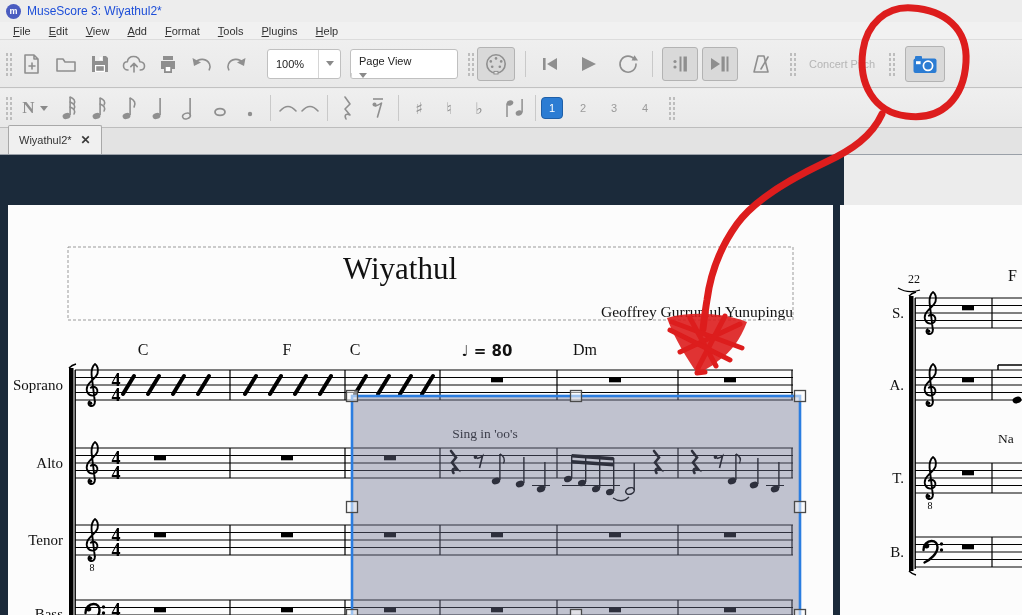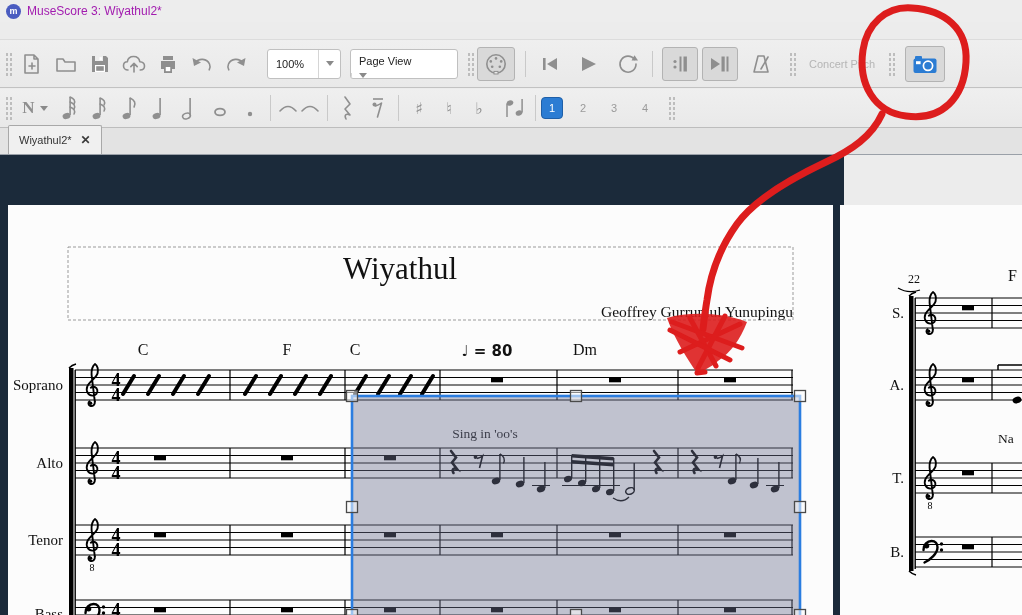--- a/index.html
+++ b/index.html
@@ -7,21 +7,21 @@
   .screen {
     position: relative; width: 1022px; height: 615px; overflow: hidden;
     background: #ececec; font-family: "Liberation Sans", sans-serif;
   }
   
   .titlebar { position: absolute; left:0; top:0; width:1022px; height:22px;
     background:#ededed; display:flex; align-items:center; padding-left:6px; }
   .logo { width:15px; height:15px; border-radius:50%; background:#4a5cc0;
     color:#fff; font-size:9px; font-weight:bold; display:flex; align-items:center;
     justify-content:center; margin-right:6px; }
-  .wtitle { font-size:12px; color:#a21caf; }
+  .wtitle { font-size:12px; color:#1d4ed8; }
   
   .menubar { position:absolute; left:0; top:22px; width:1022px; height:17px;
     background:#f1f1f1; display:flex; align-items:center; padding-left:4px; }
   .menu-item { font-size:11px; color:#333; padding:1px 9px; cursor:default; }
   .menu-item::first-letter { text-decoration: underline; }
   
   .toolbar1 { position:absolute; left:0; top:39px; width:1022px; height:49px;
     background:linear-gradient(#efefef,#e9e9e9); border-top:1px solid #dcdcdc;
     border-bottom:1px solid #c2c2c2; display:flex; align-items:center; padding-left:2px; }
   .toolbar2 { position:absolute; left:0; top:89px; width:1022px; height:39px;
@@ -67,20 +67,30 @@
 </head>
 <body>
 
 <div class="screen">
 
   <div class="titlebar">
     <div class="logo">m</div>
     <div class="wtitle">MuseScore 3: Wiyathul2*</div>
   </div>
 
+  <div class="menubar">
+    <span class="menu-item">File</span>
+    <span class="menu-item">Edit</span>
+    <span class="menu-item">View</span>
+    <span class="menu-item">Add</span>
+    <span class="menu-item">Format</span>
+    <span class="menu-item">Tools</span>
+    <span class="menu-item">Plugins</span>
+    <span class="menu-item">Help</span>
+  </div>
 
   <div class="toolbar1">
     <div class="grip"></div>
 
     <button class="tbtn">
       <svg width="22" height="22" viewBox="0 0 22 22">
         <path class="gray-ic" d="M4,2 h9 l4,4 v14 h-13 z M13,2 v4 h4"></path>
         <path class="gray-ic" d="M8,13 h6 M11,10 v6"></path>
       </svg>
     </button>

